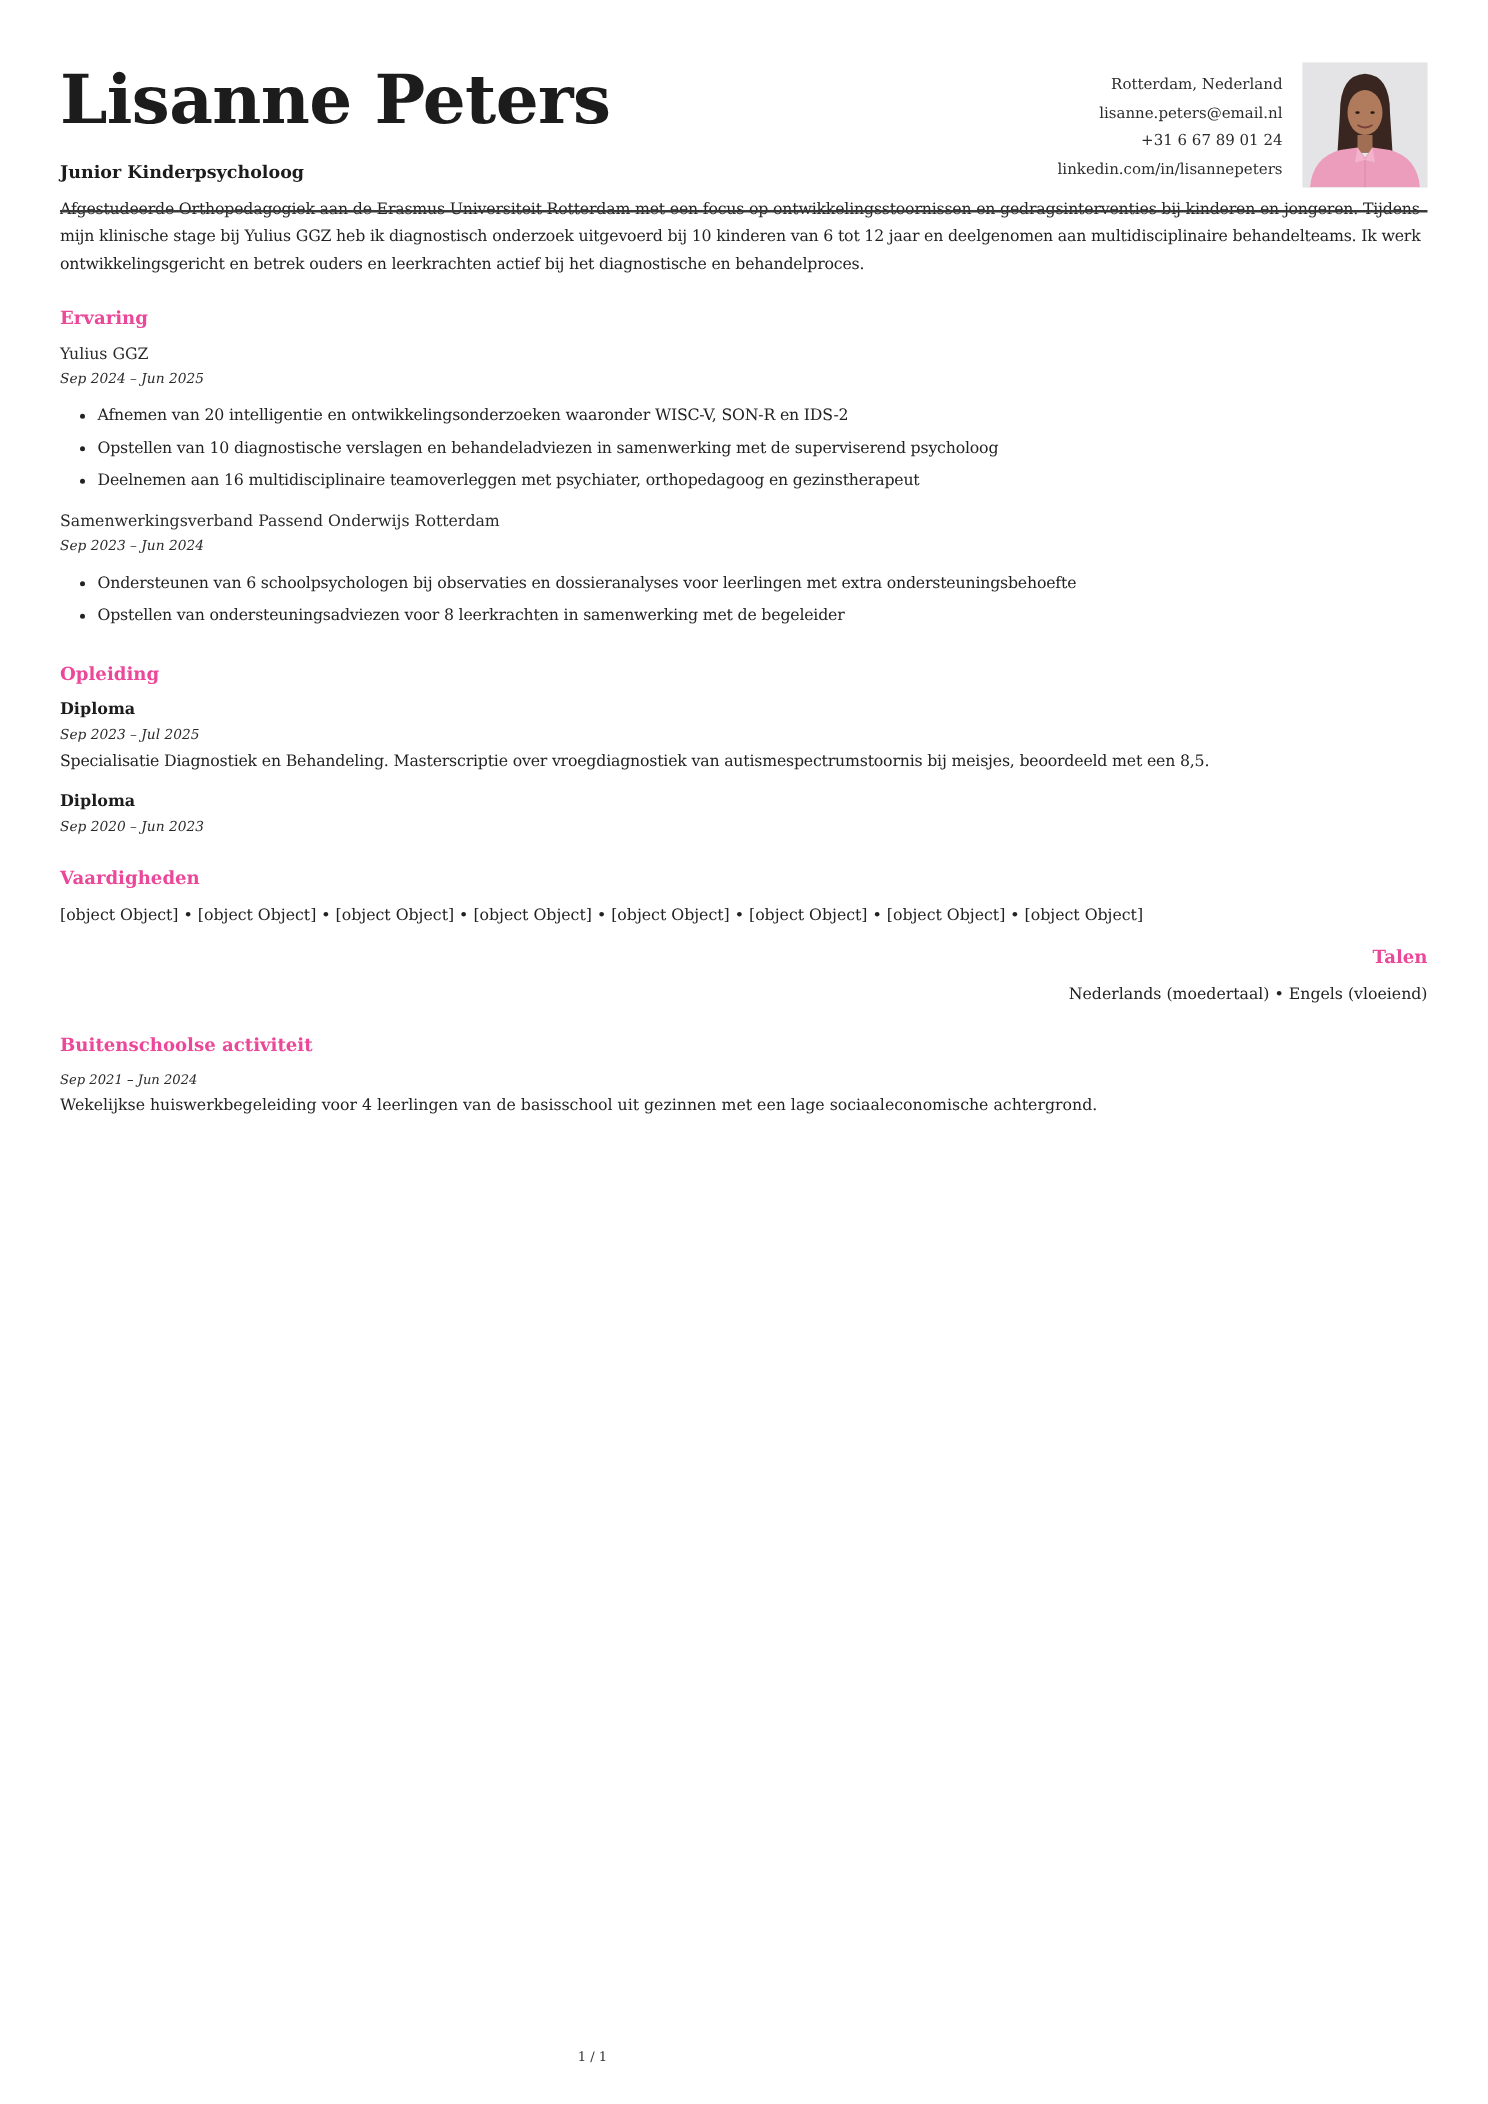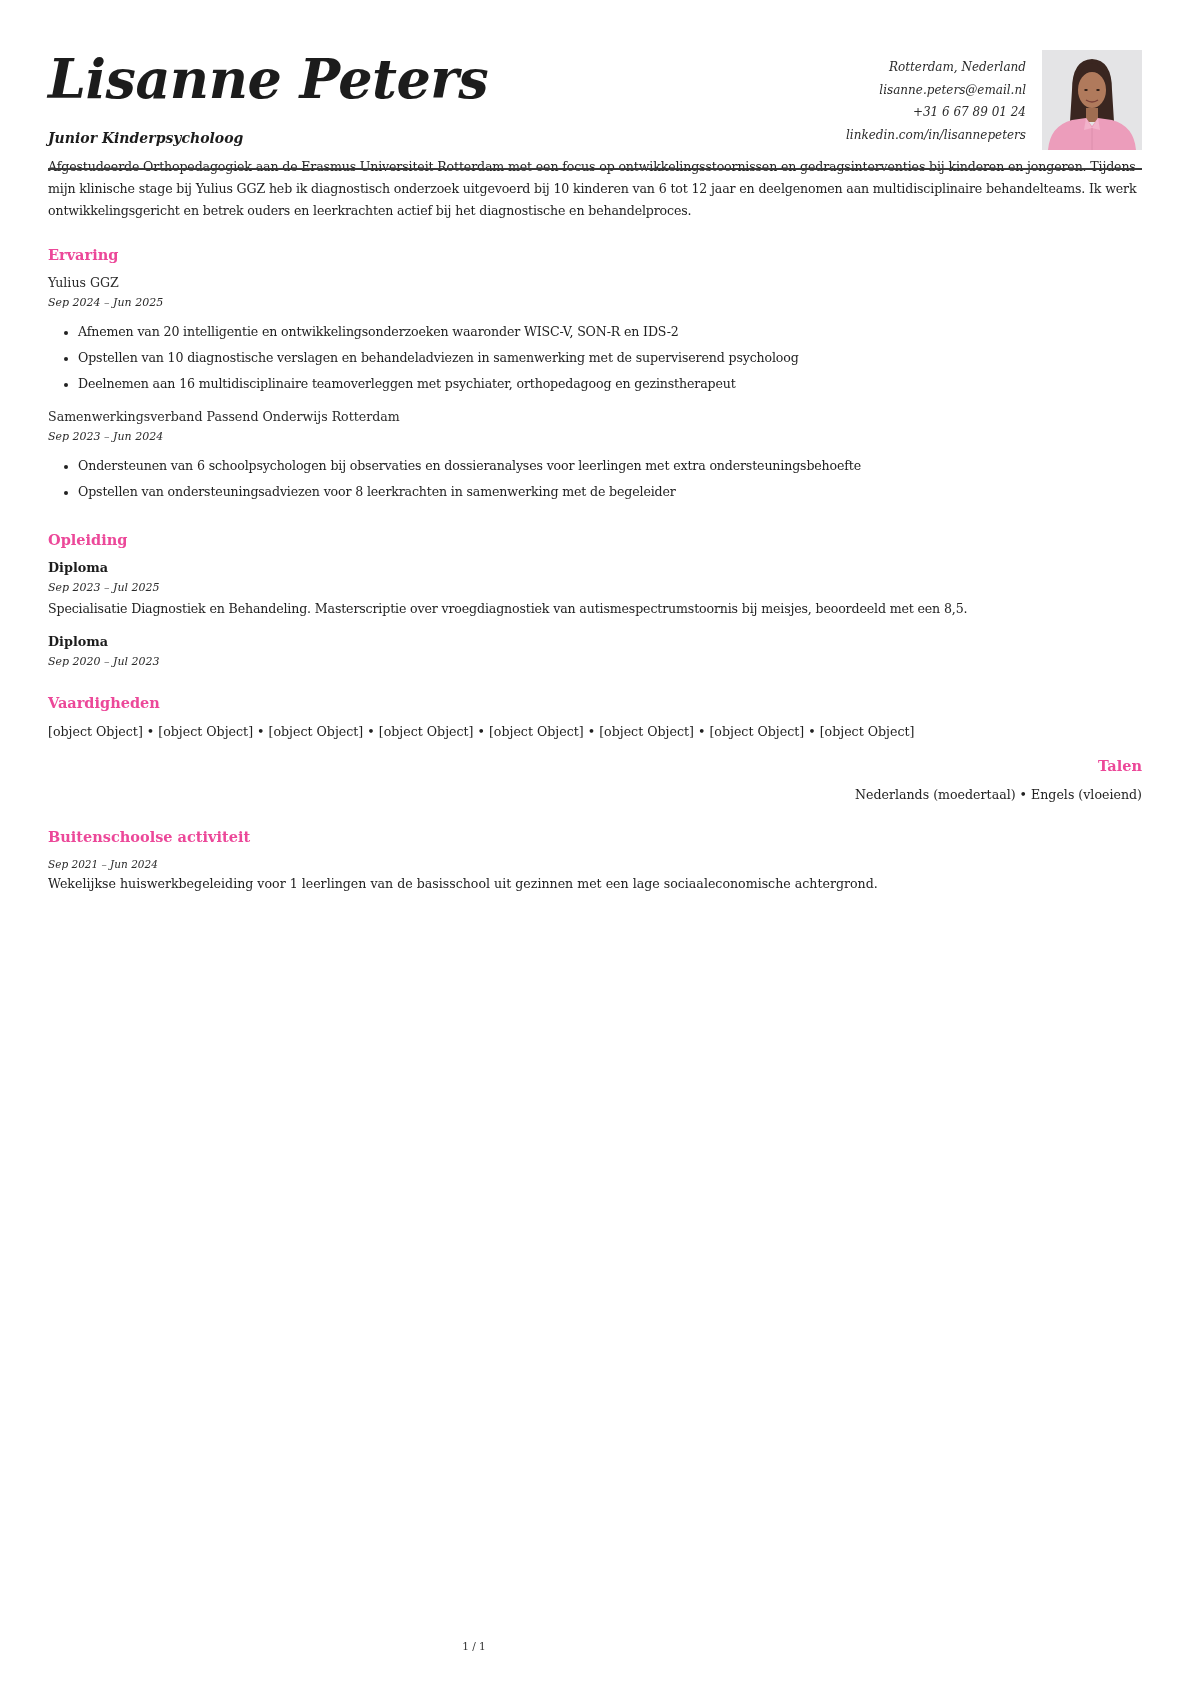--- a/index.html
+++ b/index.html
@@ -17,21 +17,20 @@
     .page {
       position: absolute;
       left: 48px;
       top: 0;
       width: 1094px;
     }
     
     .header {
       position: relative;
       height: 138px;
-      font-style: italic;
     }
     .name {
       position: absolute;
       left: 0;
       top: 52px;
       font-family: "DejaVu Serif", serif;
       font-size: 54px;
       font-weight: bold;
       letter-spacing: -0.5px;
       color: #1c1c1c;
@@ -237,37 +236,37 @@
       <div class="entry-row">
         <span class="edu-degree">Diploma</span>
         <span class="entry-date">Sep 2023 – Jul 2025</span>
       </div>
       <p class="edu-desc">Specialisatie Diagnostiek en Behandeling. Masterscriptie over vroegdiagnostiek van autismespectrumstoornis bij meisjes, beoordeeld met een 8,5.</p>
     </div>
 
     <div>
       <div class="entry-row">
         <span class="edu-degree">Diploma</span>
-        <span class="entry-date">Sep 2020 – Jul 2023</span>
+        <span class="entry-date">Sep 2020 – Jun 2023</span>
       </div>
     </div>
   </div>
 
   <div class="section" style="margin-top:22px;">
     <h2 class="section-title">Vaardigheden</h2>
     <p class="inline-list">[object Object] • [object Object] • [object Object] • [object Object] • [object Object] • [object Object] • [object Object] • [object Object]</p>
   </div>
 
 
   <div class="section" style="margin-top:14px;text-align:right;">
     <h2 class="section-title">Talen</h2>
     <p class="inline-list">Nederlands (moedertaal) • Engels (vloeiend)</p>
   </div>
 
   <div class="section" style="margin-top:22px;">
     <h2 class="section-title">Buitenschoolse activiteit</h2>
     <div class="activity-date">Sep 2021 – Jun 2024</div>
-    <p class="inline-list">Wekelijkse huiswerkbegeleiding voor 1 leerlingen van de basisschool uit gezinnen met een lage sociaaleconomische achtergrond.</p>
+    <p class="inline-list">Wekelijkse huiswerkbegeleiding voor 4 leerlingen van de basisschool uit gezinnen met een lage sociaaleconomische achtergrond.</p>
   </div>
 
 </div>
 
 <div class="footer">1 / 1</div>
 
 </body></html>

